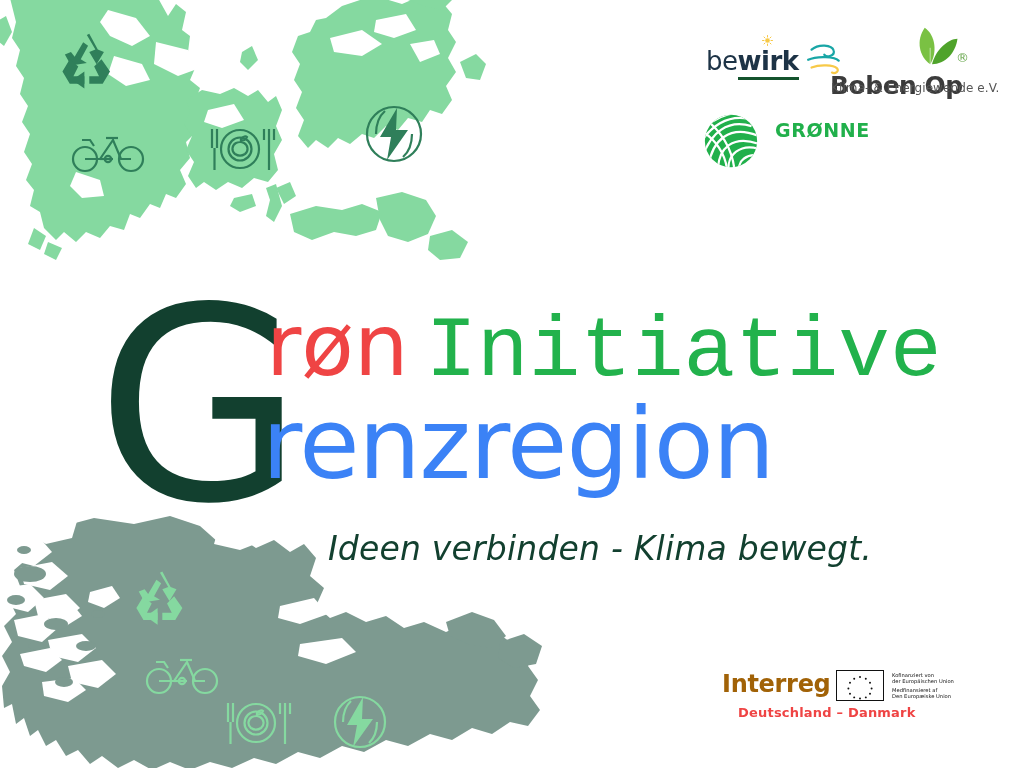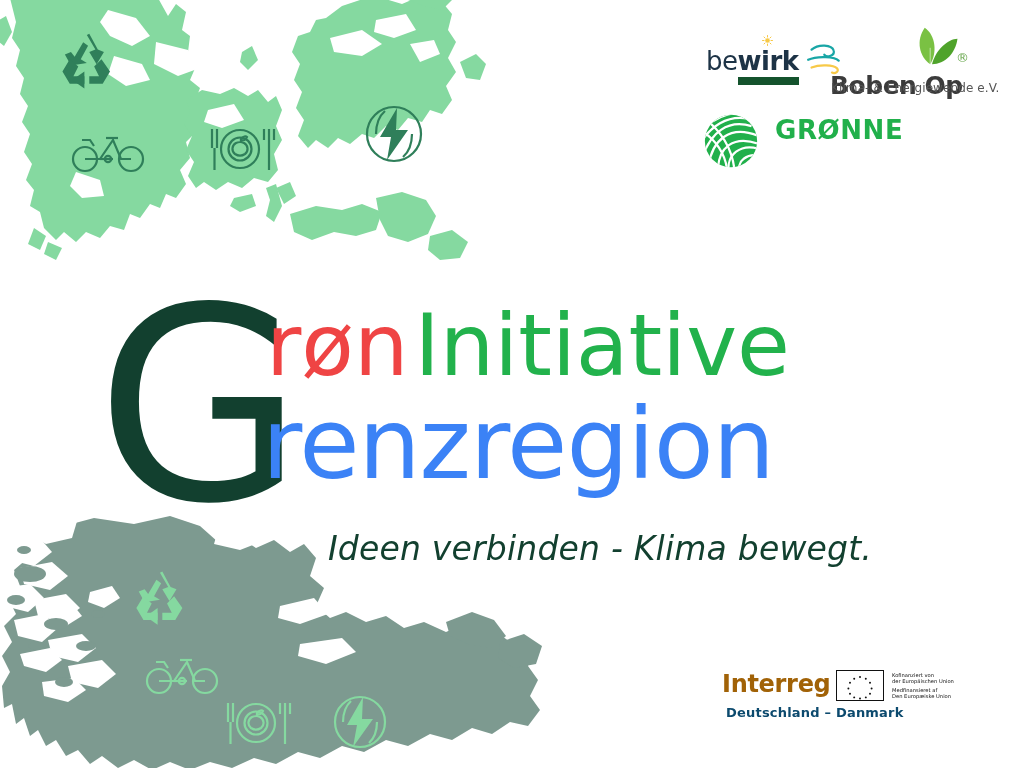--- a/index.html
+++ b/index.html
@@ -66,21 +66,21 @@
     position: absolute;
     left: 266px;
     top: 22px;
     font-size: 86px;
     line-height: 86px;
     white-space: nowrap;
     font-family: "DejaVu Sans", sans-serif;
     font-weight: 400;
   }
   .line-one .dark { color: #ef4444; letter-spacing: 0px; }
-  .line-one .bright { color: #22b24c; letter-spacing: 0px; margin-left: 6px; }
+  .line-one .bright { color: #22b24c; letter-spacing: 0px; margin-left: 17px; font-family: Liberation Mono, monospace; }
 
   .line-two {
     position: absolute;
     left: 262px;
     top: 115px;
     font-size: 98px;
     line-height: 98px;
     color: #3b82f6;
     white-space: nowrap;
     font-family: "DejaVu Sans", sans-serif;
@@ -124,21 +124,21 @@
     position: relative;
     font-size: 26px;
     line-height: 26px;
     color: #1d3346;
     font-family: "DejaVu Sans", sans-serif;
     letter-spacing: -0.5px;
   }
   .bewirk-word .be { font-weight: 400; }
   .bewirk-word .wirk {
     font-weight: 700;
-    border-bottom: 8px solid #14532d;
+    border-bottom: 3px solid #14532d;
     padding-bottom: 1px;
   }
   .bewirk-sun {
     position: absolute;
     left: 56px;
     top: -13px;
     width: 11px;
     height: 11px;
   }
   .bewirk-swirl {
@@ -206,21 +206,21 @@
     width: 56px;
     height: 56px;
   }
   .gronne-text {
     position: absolute;
     left: 72px;
     top: 6px;
     color: #21b04b;
     font-family: "DejaVu Sans", sans-serif;
     font-weight: 700;
-    font-size: 26px;
+    font-size: 19px;
     line-height: 23px;
     letter-spacing: 0.6px;
     white-space: nowrap;
   }
 
   
   .interreg {
     position: absolute;
     left: 722px;
     top: 670px;
@@ -256,26 +256,26 @@
     font-size: 5.2px;
     line-height: 6.4px;
     color: #111111;
     font-family: "DejaVu Sans", sans-serif;
     white-space: nowrap;
   }
   .interreg-eu-text div { display: block; }
   .interreg-eu-text .gap { height: 2px; }
   .interreg-sub {
     position: absolute;
-    left: 4px;
+    left: 16px;
     top: 36px;
     font-size: 13px;
     line-height: 14px;
     font-weight: 700;
-    color: #0c4a6e;
+    color: #ef4444;
     font-family: "DejaVu Sans", sans-serif;
     letter-spacing: 0.2px;
     white-space: nowrap;
   }
 </style>
 </head>
 <body>
 
 <div class="stage">
 

